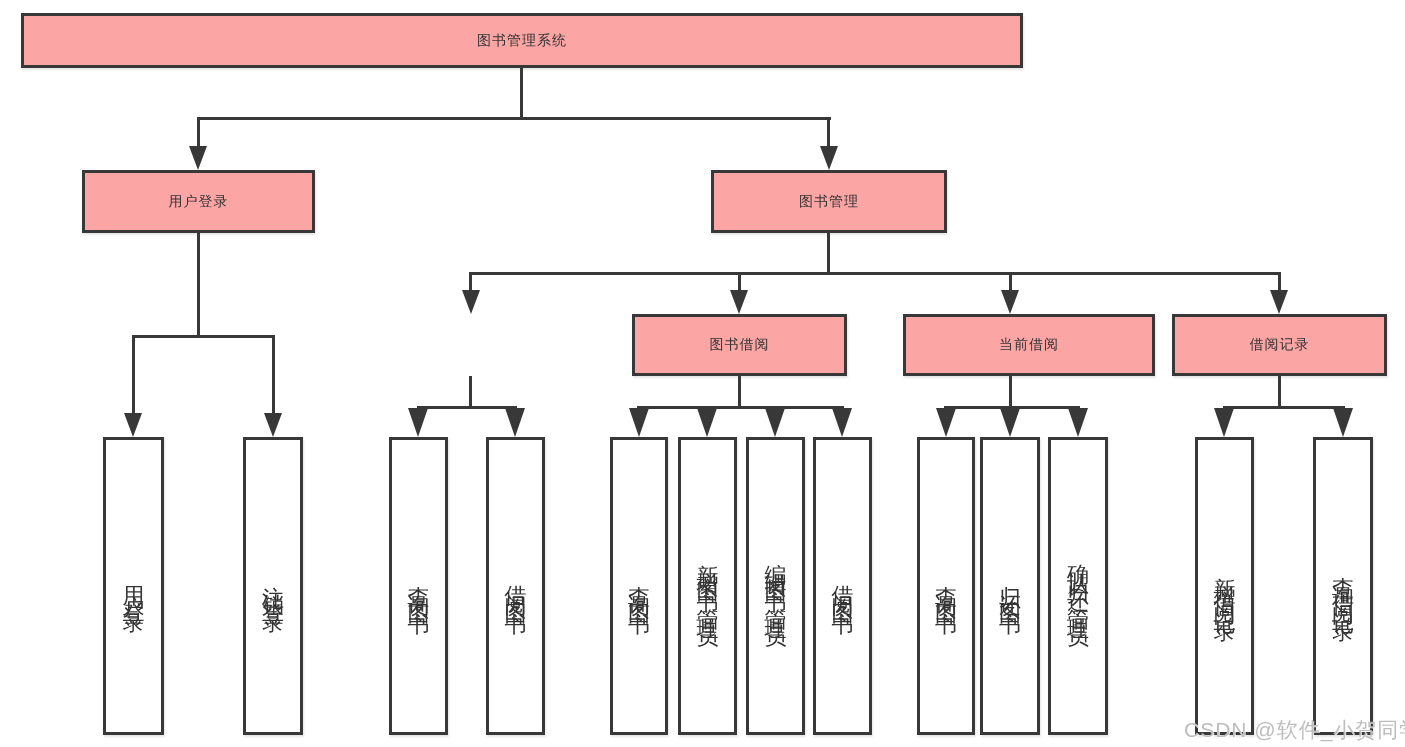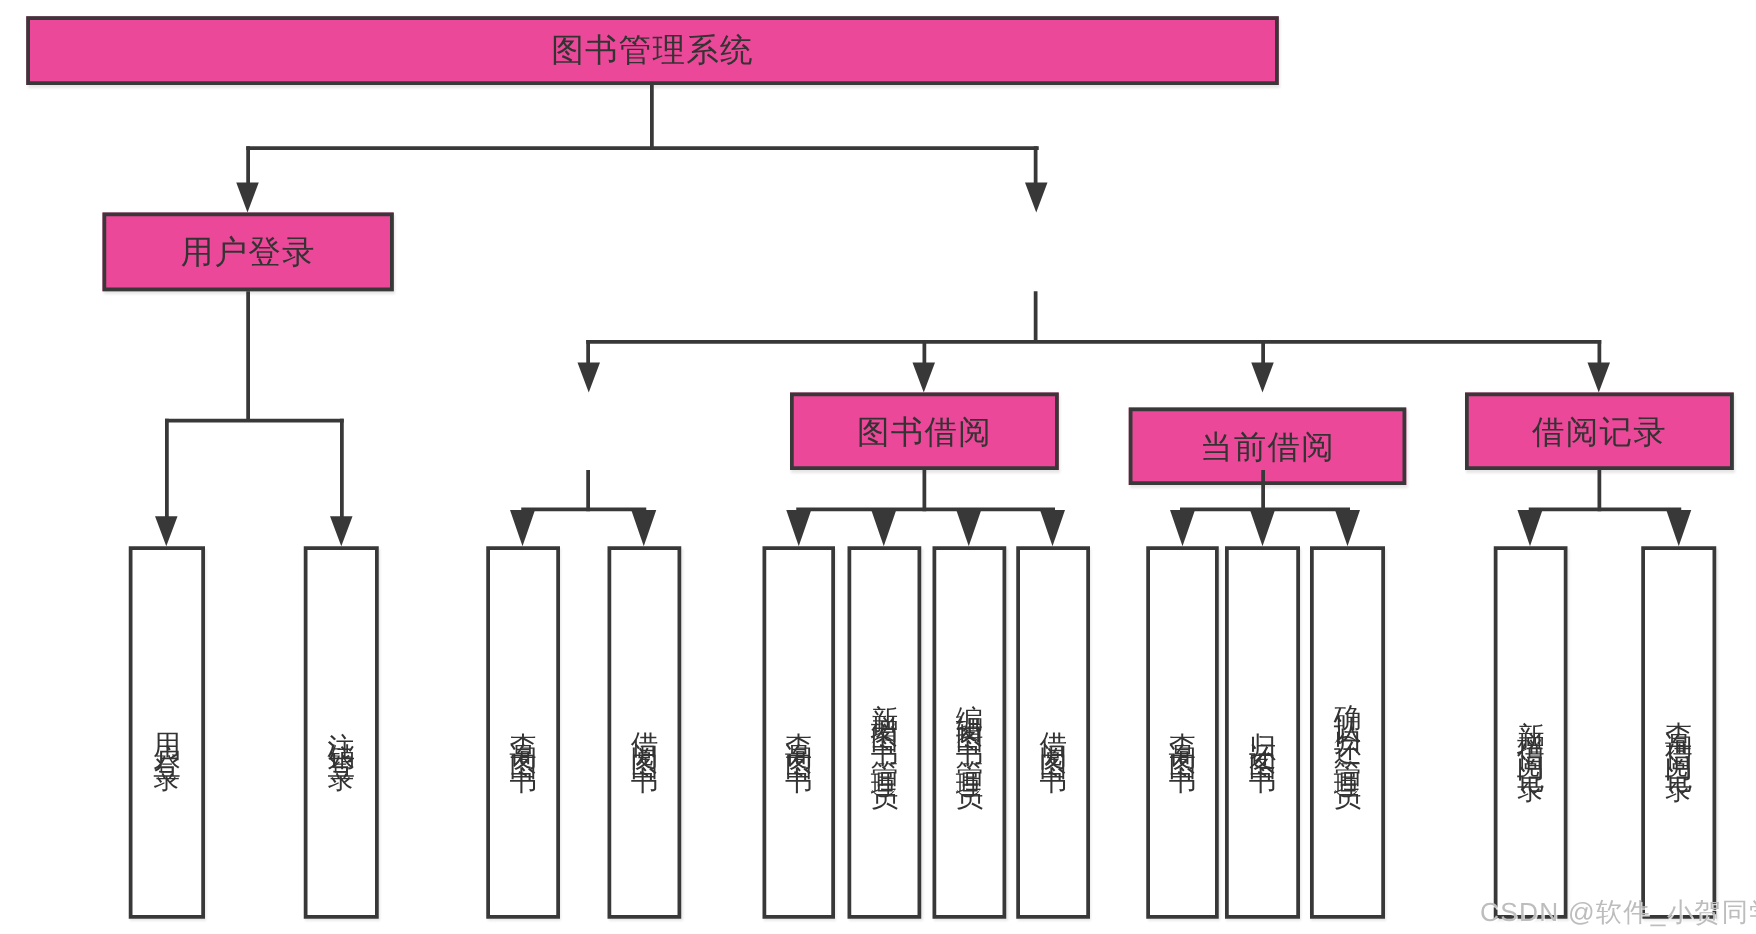--- a/index.html
+++ b/index.html
@@ -8,23 +8,23 @@
     background:#ffffff;
     font-family:"Liberation Sans", sans-serif;
     position:relative;
     overflow:hidden;
   }
   #stage{position:absolute;left:0;top:0;width:1405px;height:747px;}
   .box{
     position:absolute;
     box-sizing:border-box;
     border:3px solid #383838;
-    background:#ec4899;
+    background:#fca5a5;
     display:flex;align-items:center;justify-content:center;
-    font-size:26px;color:#333333;
+    font-size:14px;color:#333333;
     box-shadow:1px 2px 2px rgba(0,0,0,0.10);
     letter-spacing:1px;
     white-space:nowrap;
   }
   .vbox{
     position:absolute;
     box-sizing:border-box;
     border:3px solid #383838;
     background:#ffffff;
     display:flex;align-items:center;justify-content:center;
@@ -66,25 +66,28 @@
 
 <div id="stage">
 
   <div class="box" style="left:21px;top:13px;width:1002px;height:55px">
     <span>图书管理系统</span>
   </div>
 
   <div class="box" style="left:82px;top:170px;width:233px;height:63px">
     <span>用户登录</span>
   </div>
+  <div class="box" style="left:711px;top:170px;width:236px;height:63px">
+    <span>图书管理</span>
+  </div>
 
   <div class="box" style="left:632px;top:314px;width:215px;height:62px">
     <span>图书借阅</span>
   </div>
-  <div class="box" style="left:903px;top:326px;width:222px;height:62px">
+  <div class="box" style="left:903px;top:314px;width:252px;height:62px">
     <span>当前借阅</span>
   </div>
   <div class="box" style="left:1172px;top:314px;width:215px;height:62px">
     <span>借阅记录</span>
   </div>
 
   <div class="vbox" style="left:103px;top:437px;width:61px;height:298px">
     <span class="vtext">用户登录</span>
   </div>
   <div class="vbox" style="left:243px;top:437px;width:60px;height:298px">

